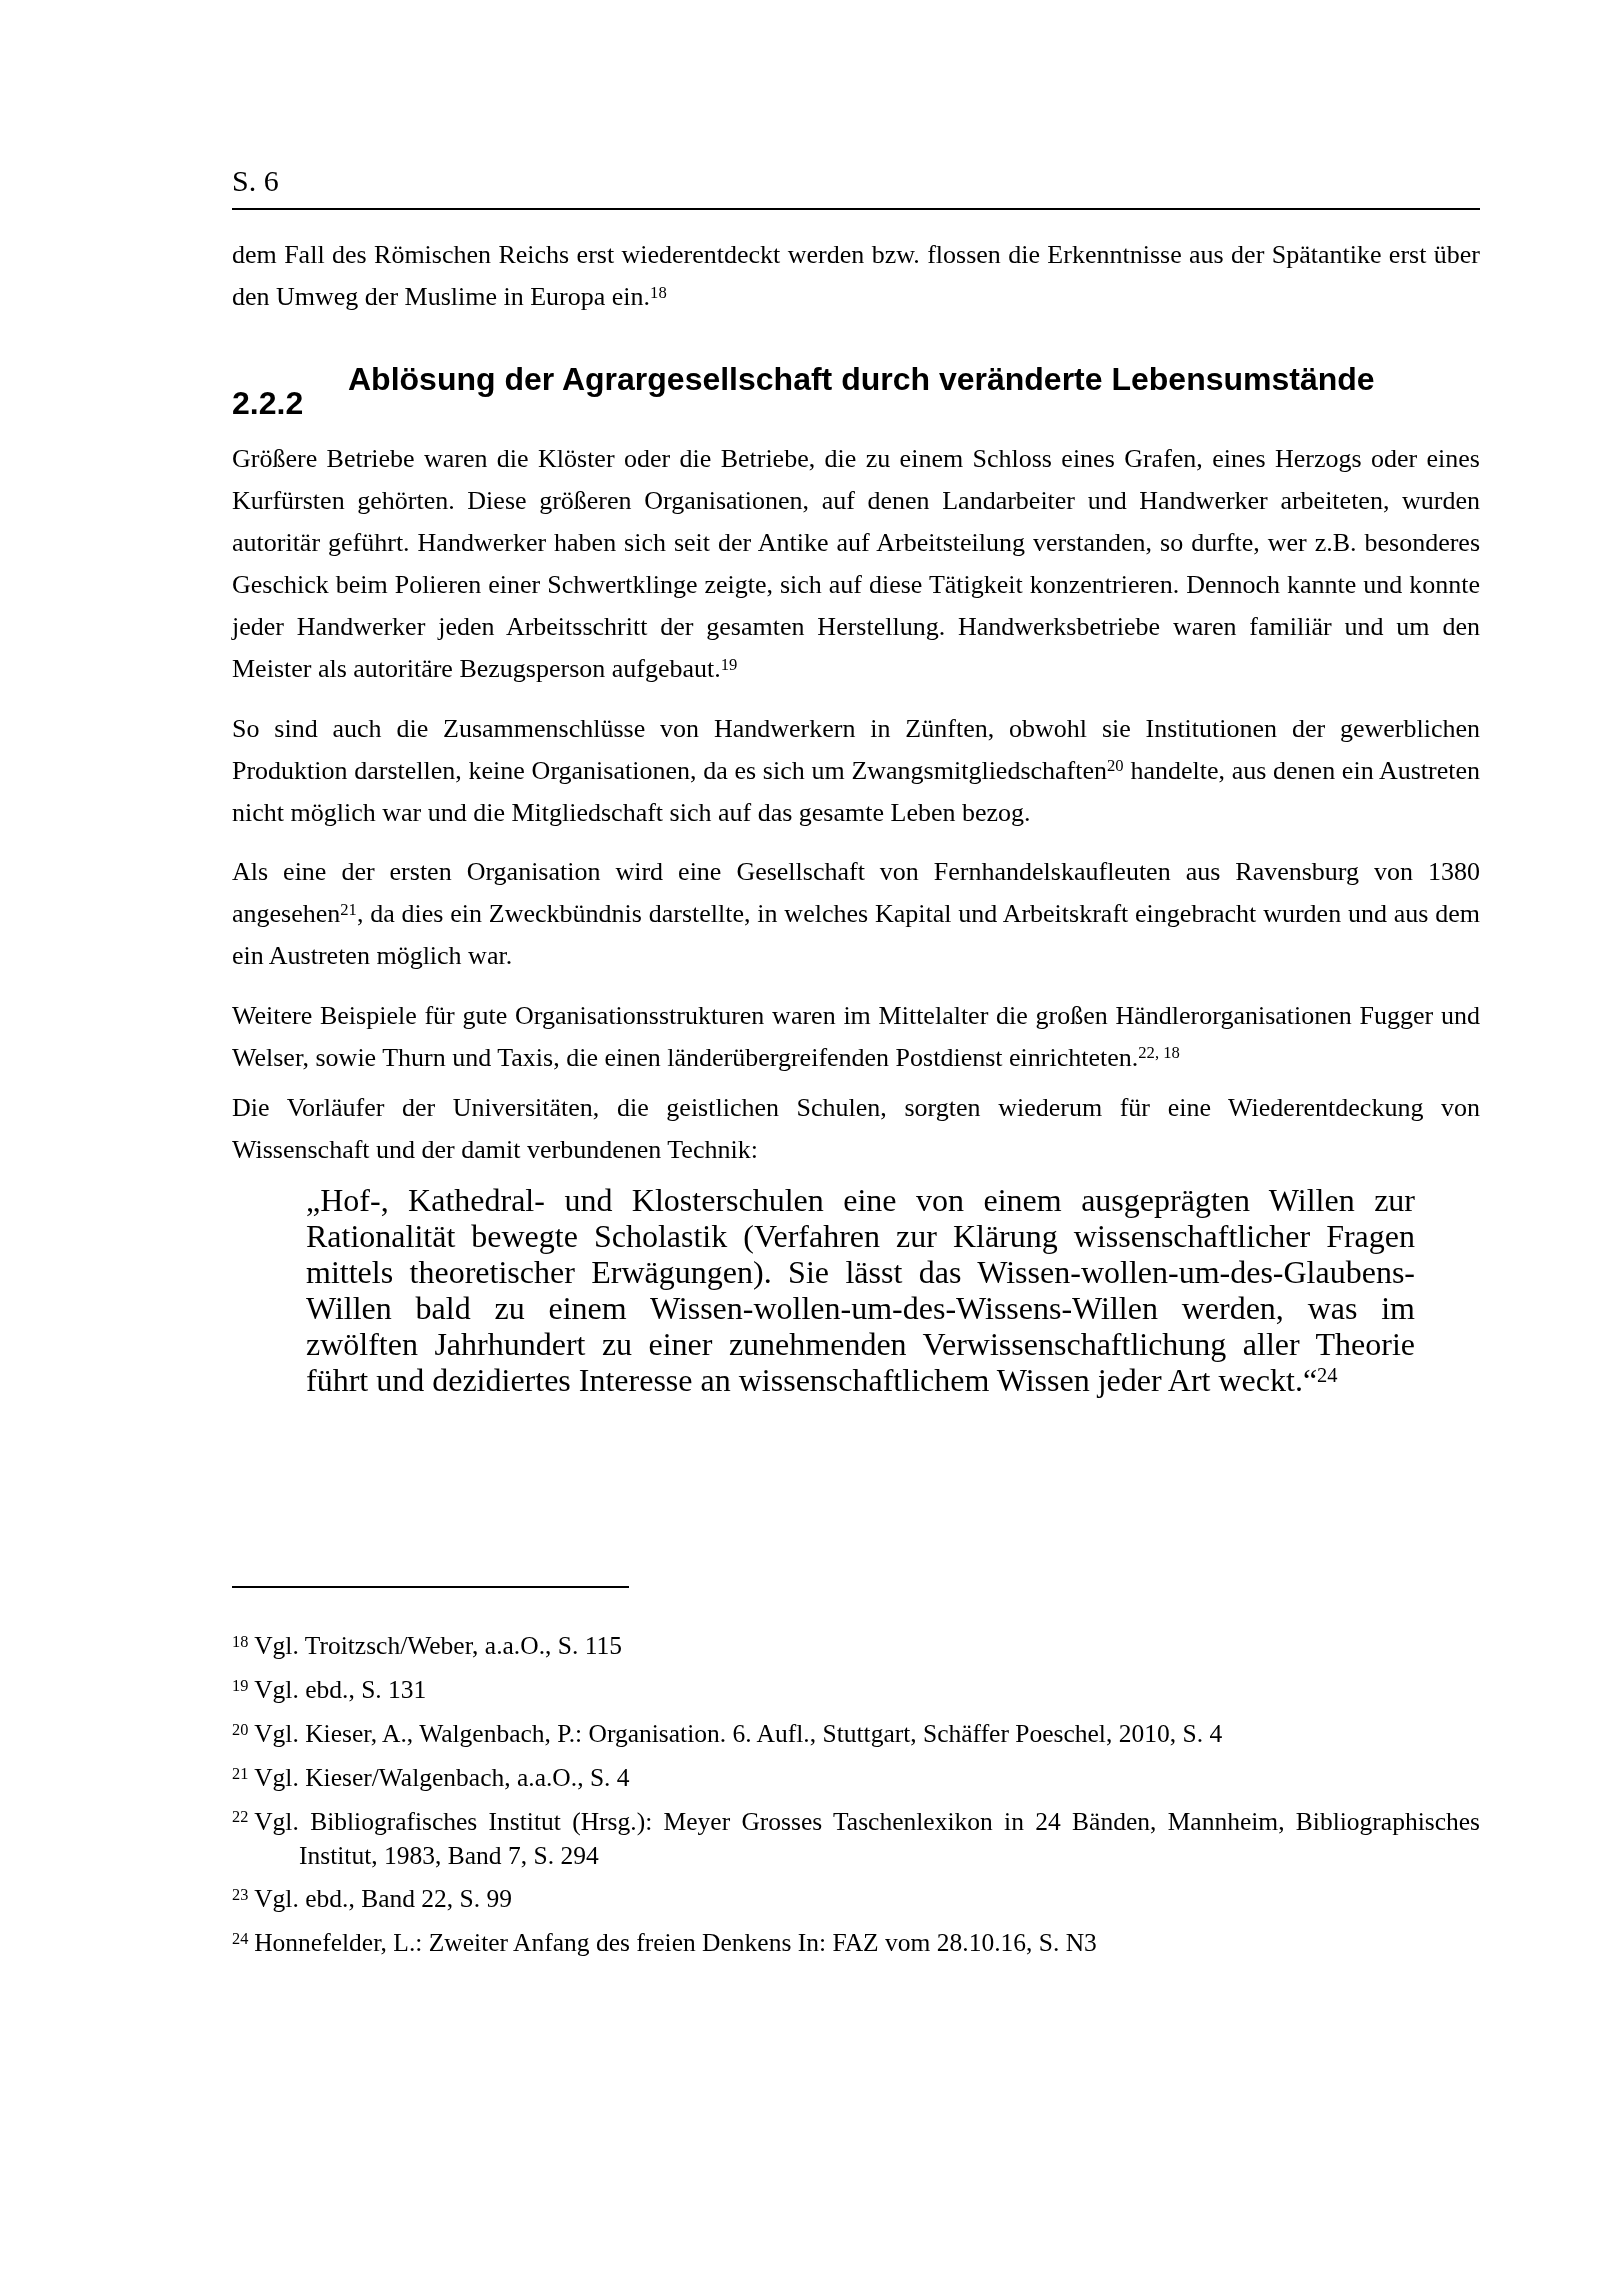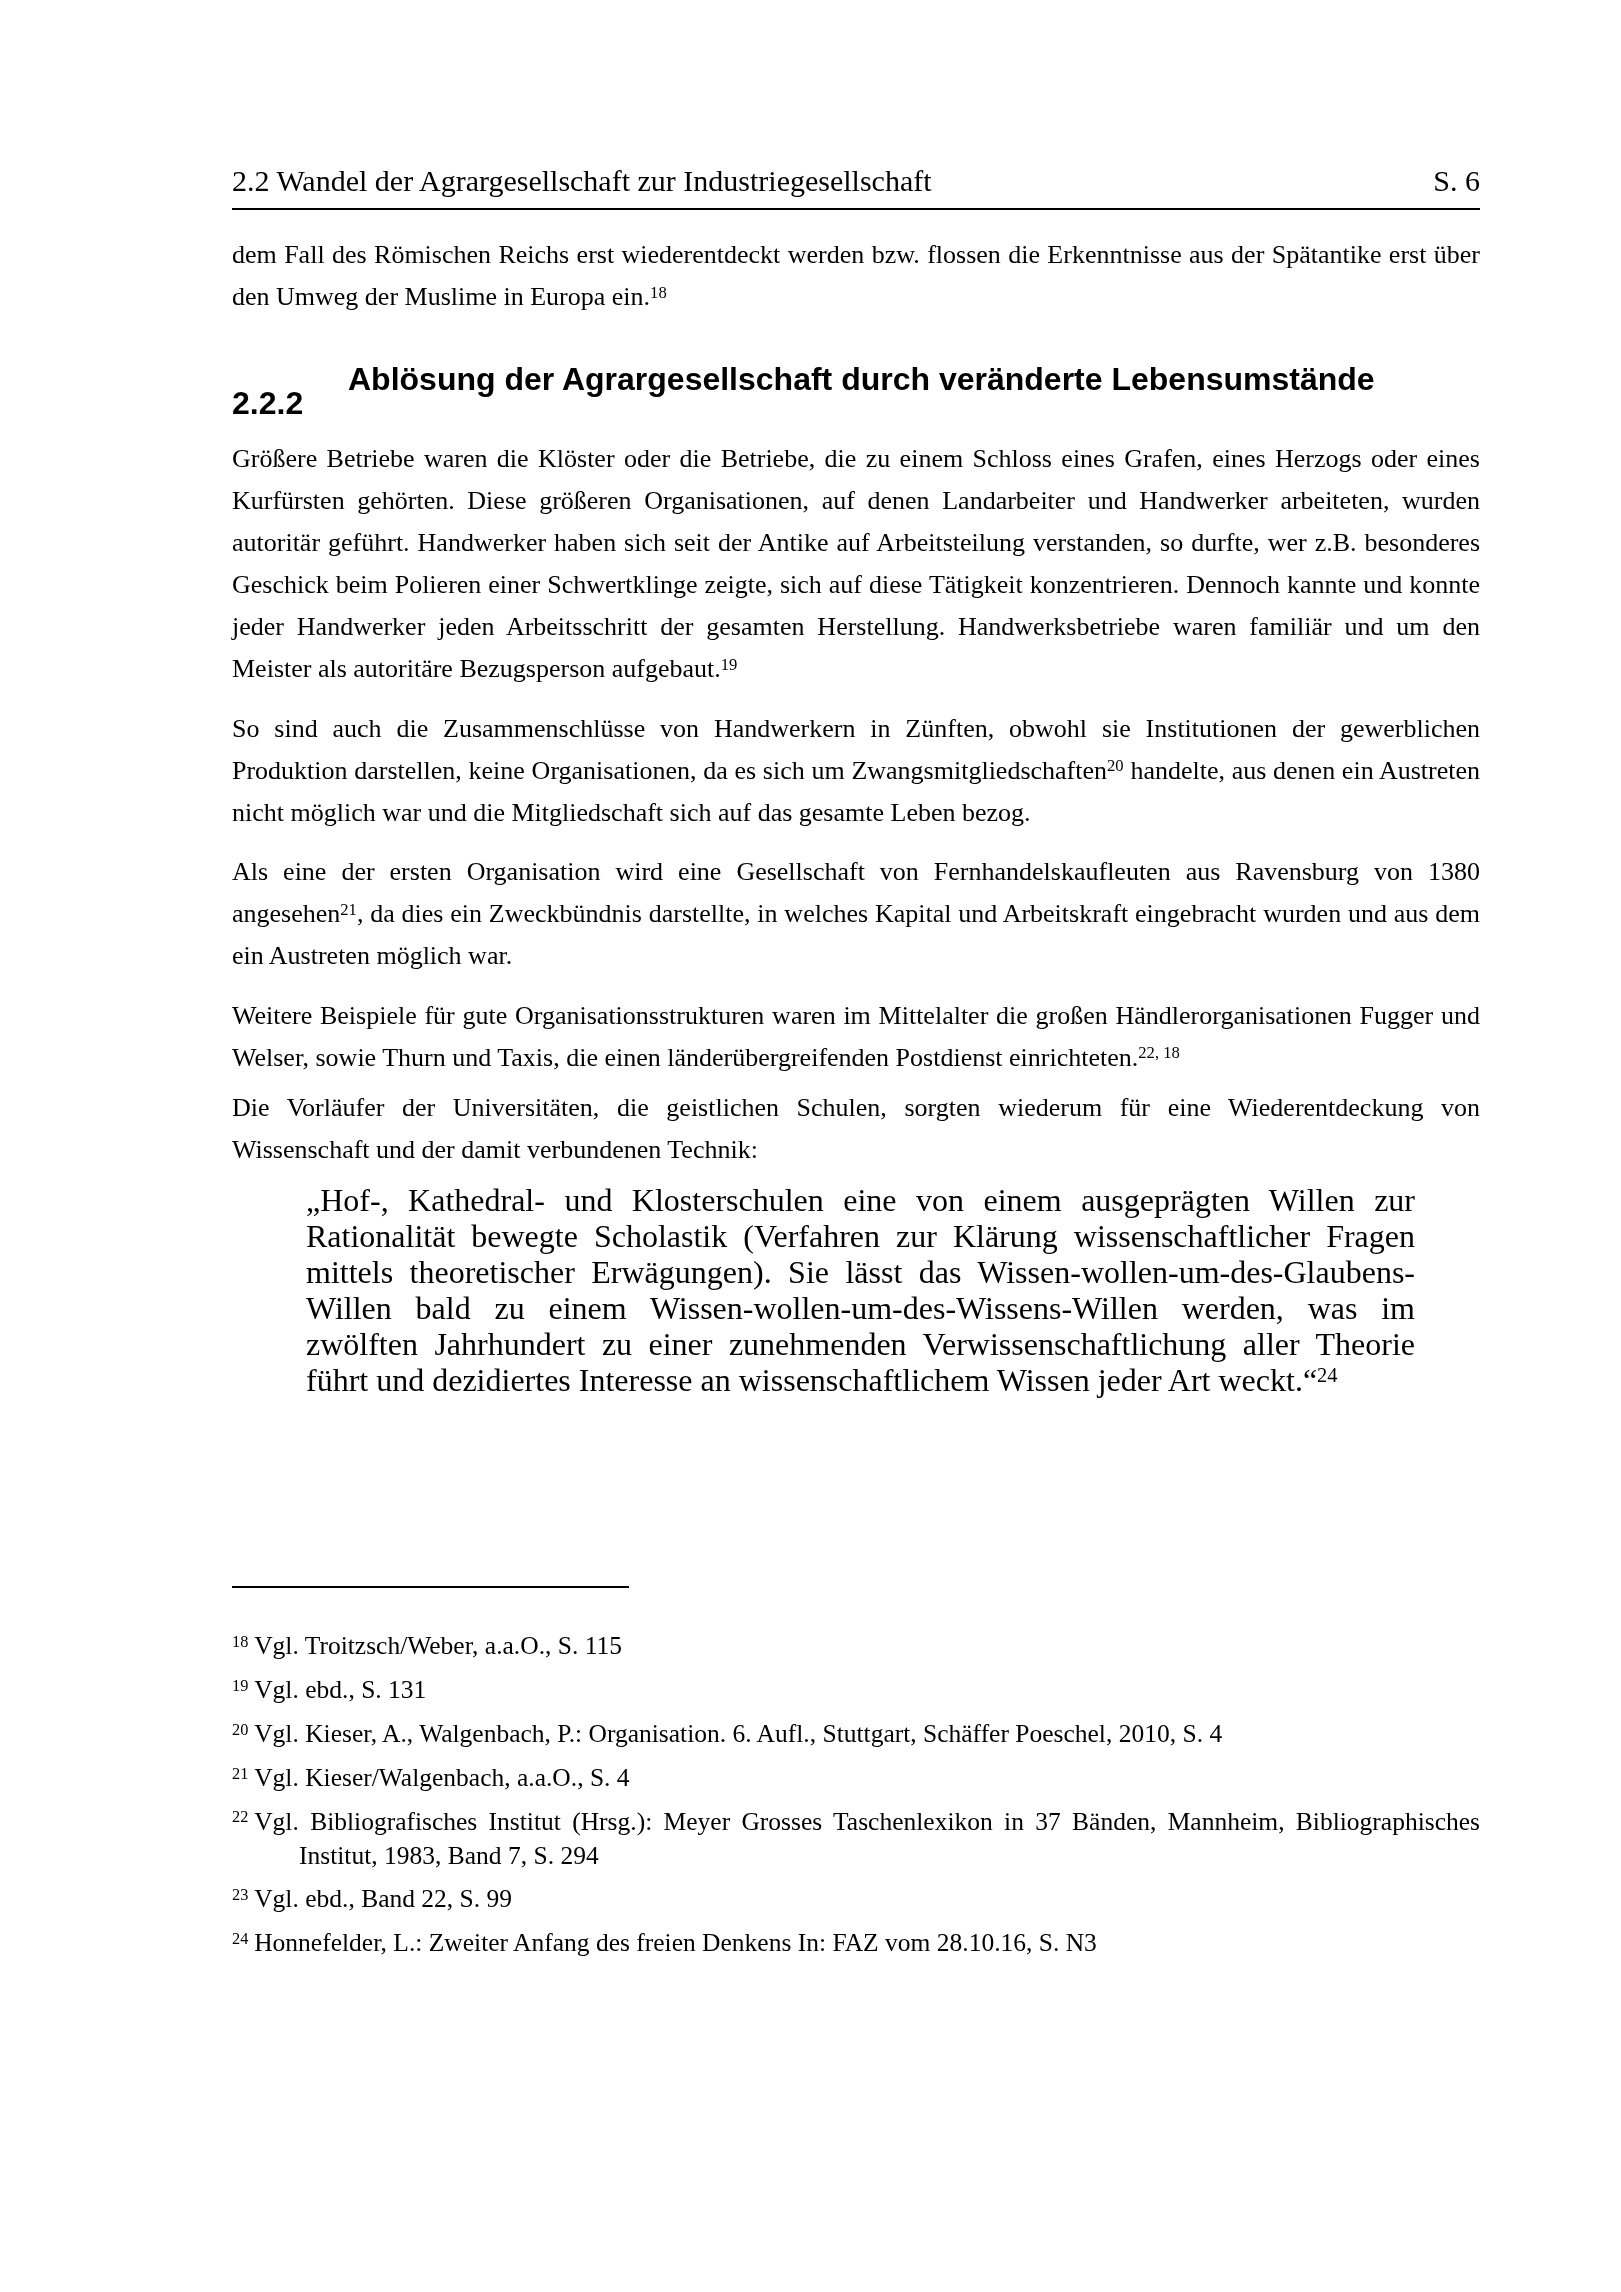--- a/index.html
+++ b/index.html
@@ -99,21 +99,20 @@
     margin-right: 5.9px;
   }
 </style>
 </head>
 <body>
 
 <div class="page">
   <div class="content">
 
     <header class="running-header">
-      <span>2.2 Wandel der Agrargesellschaft zur Industriegesellschaft</span>
       <span>S. 6</span>
     </header>
 
     <p class="body-par first"><span>dem Fall des Römischen Reichs erst wiederentdeckt werden bzw. flossen die Erkenntnisse aus der Spätantike erst über den Umweg der Muslime in Europa ein.</span><sup>18</sup></p>
 
     <h2 class="section-heading">
       <span class="h-num">2.2.2</span>
       <span class="h-title">Ablösung der Agrargesellschaft durch veränderte Lebensumstände</span>
     </h2>
 
@@ -125,20 +124,20 @@
 
     <blockquote class="block-quote"><span>„Hof-, Kathedral- und Klosterschulen eine von einem ausgeprägten Willen zur Rationalität bewegte Scholastik (Verfahren zur Klärung wissenschaftlicher Fragen mittels theoretischer Erwägungen). Sie lässt das Wissen-wollen-um-des-Glaubens-Willen bald zu einem Wissen-wollen-um-des-Wissens-Willen werden, was im zwölften Jahrhundert zu einer zunehmenden Verwissenschaftlichung aller Theorie führt und dezidiertes Interesse an wissenschaftlichem Wissen jeder Art weckt.“</span><sup>24</sup></blockquote>
 
     <div class="fn-sep"></div>
 
     <div class="footnotes">
       <p class="footnote-item"><sup class="fn-num">18</sup><span>Vgl. Troitzsch/Weber, a.a.O., S. 115</span></p>
       <p class="footnote-item"><sup class="fn-num">19</sup><span>Vgl. ebd., S. 131</span></p>
       <p class="footnote-item"><sup class="fn-num">20</sup><span>Vgl. Kieser, A., Walgenbach, P.: Organisation. 6. Aufl., Stuttgart, Schäffer Poeschel, 2010, S. 4</span></p>
       <p class="footnote-item"><sup class="fn-num">21</sup><span>Vgl. Kieser/Walgenbach, a.a.O., S. 4</span></p>
-      <p class="footnote-item"><sup class="fn-num">22</sup><span>Vgl. Bibliografisches Institut (Hrsg.): Meyer Grosses Taschenlexikon in 37 Bänden, Mannheim, Bibliographisches Institut, 1983, Band 7, S. 294</span></p>
+      <p class="footnote-item"><sup class="fn-num">22</sup><span>Vgl. Bibliografisches Institut (Hrsg.): Meyer Grosses Taschenlexikon in 24 Bänden, Mannheim, Bibliographisches Institut, 1983, Band 7, S. 294</span></p>
       <p class="footnote-item"><sup class="fn-num">23</sup><span>Vgl. ebd., Band 22, S. 99</span></p>
       <p class="footnote-item"><sup class="fn-num">24</sup><span>Honnefelder, L.: Zweiter Anfang des freien Denkens In: FAZ vom 28.10.16, S. N3</span></p>
     </div>
 
   </div>
 </div>
 
 
 </body></html>

